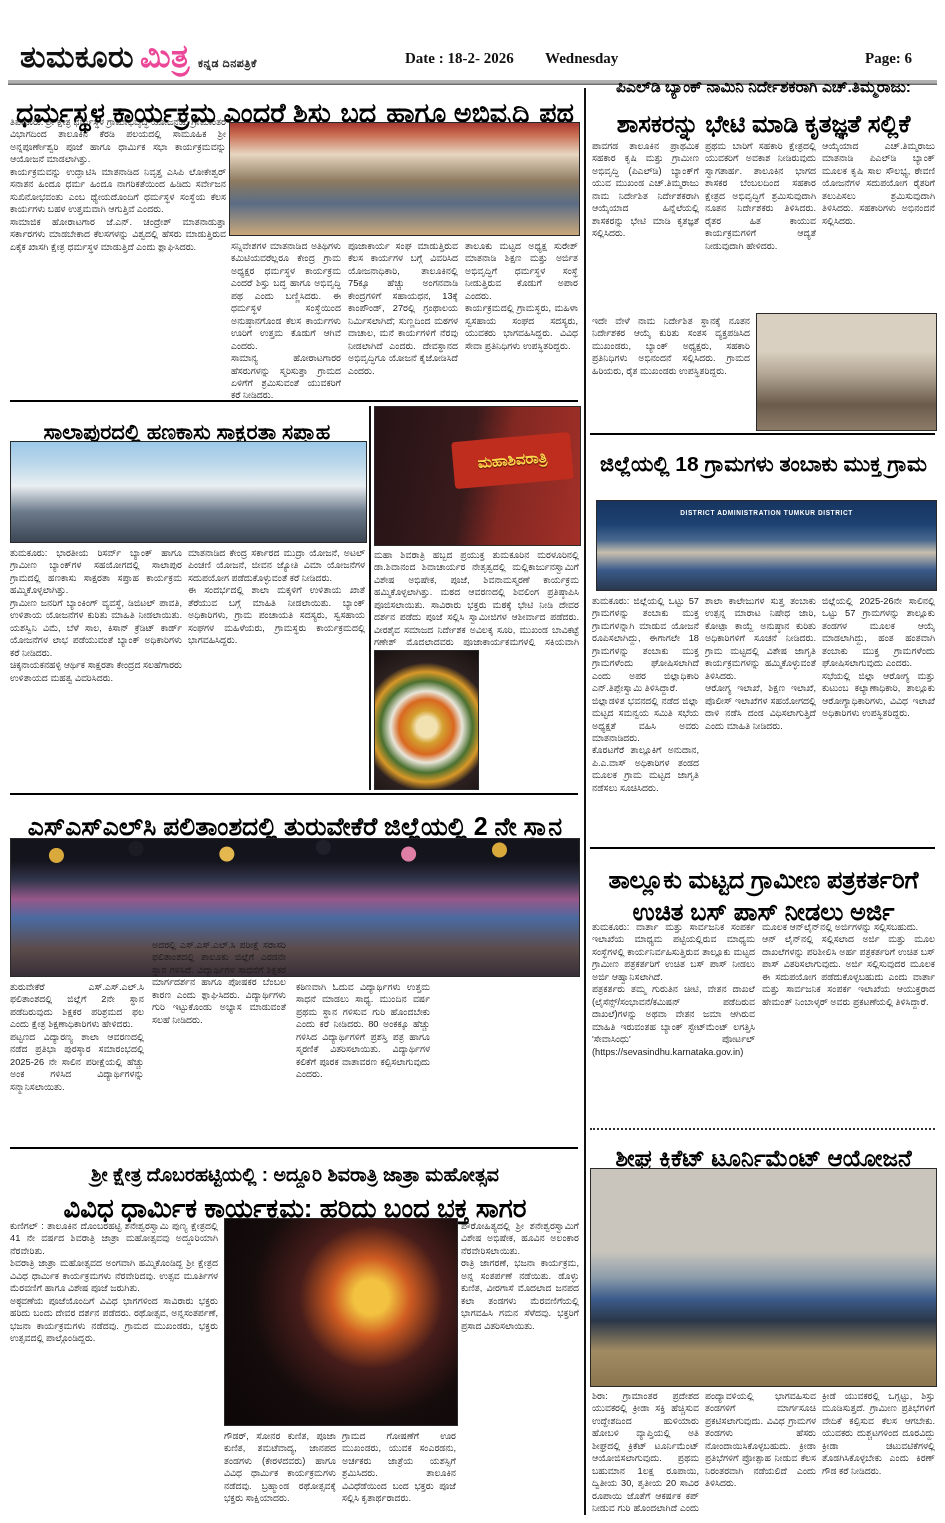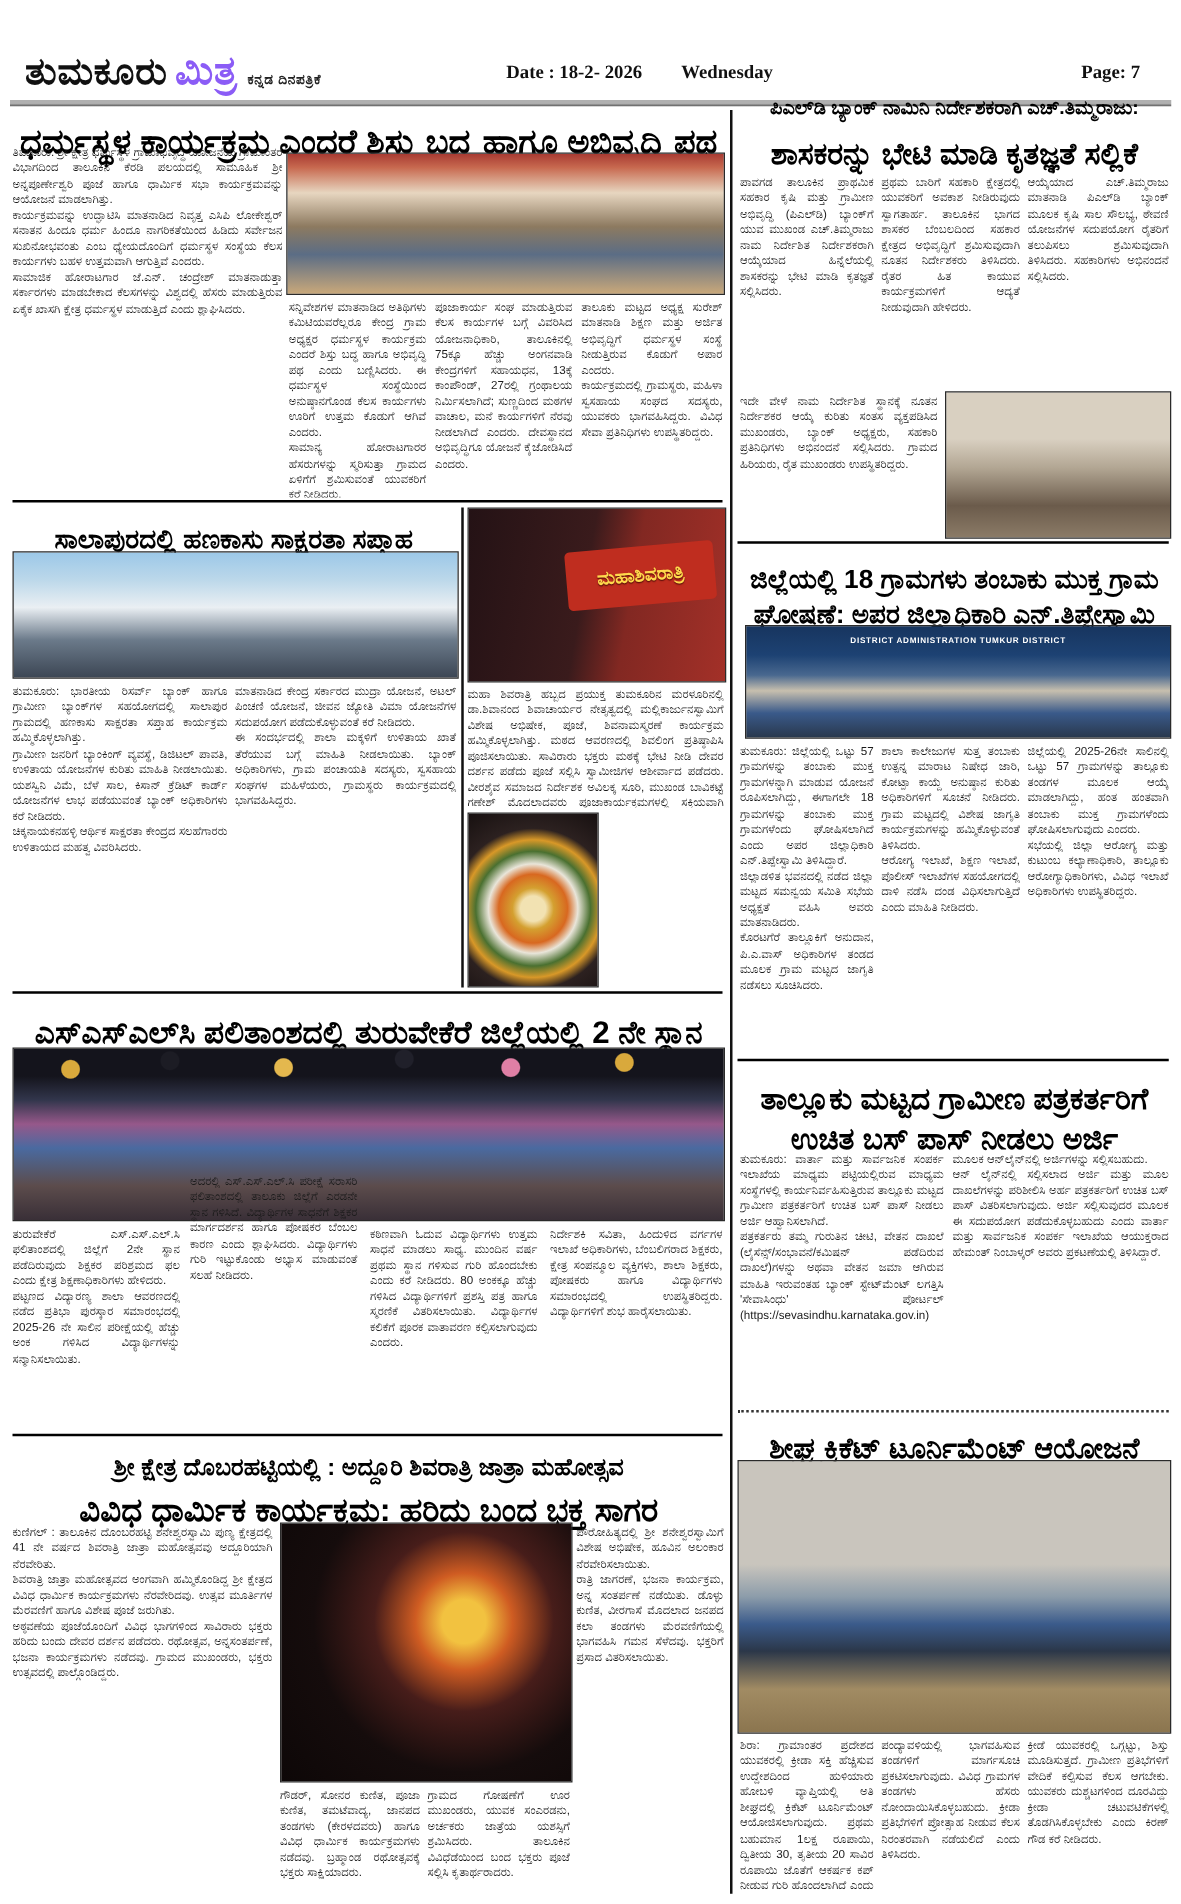--- a/index.html
+++ b/index.html
@@ -1,21 +1,21 @@
 <!DOCTYPE html>
 <html lang="kn"><head>
 <meta charset="utf-8">
 <style>
   html,body{margin:0;padding:0;background:#ffffff;}
   #page{position:relative;width:945px;height:1523px;background:#ffffff;margin:0 auto;overflow:hidden;
         font-family:"Liberation Sans","DejaVu Sans",sans-serif;color:#111;}
   .abs{position:absolute;}
   .masthead{font-weight:bold;letter-spacing:.5px;}
   .masthead .black{font-size:30px;color:#111;}
-  .masthead .red{font-size:32px;color:#8b5cf6;margin-left:6px;}
+  .masthead .red{font-size:32px;color:#ec4899;margin-left:6px;}
   .masthead .tag{font-size:11px;color:#222;margin-left:8px;font-weight:bold;}
   .dateline{font-family:"Liberation Serif","DejaVu Serif",serif;font-weight:bold;font-size:15px;color:#111;}
   .pageno{font-family:"Liberation Serif","DejaVu Serif",serif;font-weight:bold;font-size:15px;color:#111;}
   .hrule{background:#000;height:2px;}
   .vrule{background:#111;width:2px;}
   .headline{font-weight:bold;color:#000;text-align:center;line-height:1.12;margin-top:12px;}
   .body{font-size:9.3px;line-height:1.34;text-align:justify;color:#1a1a1a;overflow:hidden;
         white-space:pre-line;word-break:break-word;}
   .photo{border:1px solid #2a2a2a;overflow:hidden;}
   .ph-a1{background:linear-gradient(180deg,#a83a32 0%,#c86a50 10%,#e7d6c0 28%,#8d7a60 52%,#5b6d85 72%,#c9a87a 100%);}
@@ -48,21 +48,21 @@
 <div id="page">
 
   <div class="abs masthead" style="left:20px;top:38px;">
     <span class="black">ತುಮಕೂರು</span><span class="red">ಮಿತ್ರ</span><span class="tag">ಕನ್ನಡ ದಿನಪತ್ರಿಕೆ</span>
   </div>
   <div class="abs dateline" style="left:405px;top:50px;">
     <span>Date : 18-2- 2026</span>
     <span style="display:inline-block;width:24px;"></span>
     <span>Wednesday</span>
   </div>
-  <div class="abs pageno" style="left:865px;top:50px;">Page: 7</div>
+  <div class="abs pageno" style="left:865px;top:50px;">Page: 6</div>
   <div class="abs" style="left:8px;top:80px;width:929px;height:5px;background:linear-gradient(180deg,#b0b0b0 0 55%,#5a5a5a 100%);"></div>
 
   <div class="abs vrule" style="left:584px;top:88px;height:1427px;"></div>
 
   <div class="abs headline" style="left:12px;top:86px;width:566px;font-size:27px;">ಧರ್ಮಸ್ಥಳ ಕಾರ್ಯಕ್ರಮ ಎಂದರೆ ಶಿಸ್ತು ಬದ್ದ ಹಾಗೂ ಅಭಿವೃದ್ಧಿ ಪಥ</div>
   <div class="abs body" style="left:10px;top:116px;width:216px;height:282px;">ತಿಪಟೂರು: ಶ್ರೀ ಕ್ಷೇತ್ರ ಧರ್ಮಸ್ಥಳ ಗ್ರಾಮಾಭಿವೃದ್ಧಿ ಯೋಜನೆಯ ಗ್ರಾಮಾಂತರ ವಿಭಾಗದಿಂದ ತಾಲೂಕಿನ ಕೆರಡಿ ಪಲಯದಲ್ಲಿ ಸಾಮೂಹಿಕ ಶ್ರೀ ಅನ್ನಪೂರ್ಣೇಶ್ವರಿ ಪೂಜೆ ಹಾಗೂ ಧಾರ್ಮಿಕ ಸಭಾ ಕಾರ್ಯಕ್ರಮವನ್ನು ಆಯೋಜನೆ ಮಾಡಲಾಗಿತ್ತು.
 ಕಾರ್ಯಕ್ರಮವನ್ನು ಉದ್ಘಾಟಿಸಿ ಮಾತನಾಡಿದ ನಿವೃತ್ತ ಎಸಿಪಿ ಲೋಕೇಶ್ವರ್ ಸನಾತನ ಹಿಂದೂ ಧರ್ಮ ಹಿಂದೂ ನಾಗರಿಕತೆಯಿಂದ ಹಿಡಿದು ಸರ್ವೇಜನ ಸುಖಿನೋಭವಂತು ಎಂಬ ಧ್ಯೇಯದೊಂದಿಗೆ ಧರ್ಮಸ್ಥಳ ಸಂಸ್ಥೆಯ ಕೆಲಸ ಕಾರ್ಯಗಳು ಬಹಳ ಉತ್ತಮವಾಗಿ ಆಗುತ್ತಿವೆ ಎಂದರು.
 ಸಾಮಾಜಿಕ ಹೋರಾಟಗಾರ ಜೆ.ಎನ್. ಚಂದ್ರೇಶ್ ಮಾತನಾಡುತ್ತಾ ಸರ್ಕಾರಗಳು ಮಾಡಬೇಕಾದ ಕೆಲಸಗಳನ್ನು ವಿಶ್ವದಲ್ಲಿ ಹೆಸರು ಮಾಡುತ್ತಿರುವ ಏಕೈಕ ಖಾಸಗಿ ಕ್ಷೇತ್ರ ಧರ್ಮಸ್ಥಳ ಮಾಡುತ್ತಿದೆ ಎಂದು ಶ್ಲಾಘಿಸಿದರು.</div>
   <div class="abs photo ph-a1" style="left:229px;top:122px;width:349px;height:112px;"></div>
   <div class="abs body" style="left:231px;top:240px;width:110px;height:158px;">ಸನ್ನಿವೇಶಗಳ ಮಾತನಾಡಿದ ಅತಿಥಿಗಳು ಕಮಿಟಿಯವರೆಲ್ಲರೂ ಕೇಂದ್ರ ಗ್ರಾಮ ಅಧ್ಯಕ್ಷರ ಧರ್ಮಸ್ಥಳ ಕಾರ್ಯಕ್ರಮ ಎಂದರೆ ಶಿಸ್ತು ಬದ್ಧ ಹಾಗೂ ಅಭಿವೃದ್ಧಿ ಪಥ ಎಂದು ಬಣ್ಣಿಸಿದರು. ಈ ಧರ್ಮಸ್ಥಳ ಸಂಸ್ಥೆಯಿಂದ ಅನುಷ್ಠಾನಗೊಂಡ ಕೆಲಸ ಕಾರ್ಯಗಳು ಊರಿಗೆ ಉತ್ತಮ ಕೊಡುಗೆ ಆಗಿವೆ ಎಂದರು.
@@ -93,40 +93,38 @@
   <div class="abs kicker" style="left:592px;top:78px;width:343px;font-size:15.5px;">ಪಿಎಲ್‌ಡಿ ಬ್ಯಾಂಕ್ ನಾಮಿನಿ ನಿರ್ದೇಶಕರಾಗಿ ಎಚ್.ತಿಮ್ಮರಾಜು:</div>
   <div class="abs headline" style="left:592px;top:99px;width:343px;font-size:24px;">ಶಾಸಕರನ್ನು ಭೇಟಿ ಮಾಡಿ ಕೃತಜ್ಞತೆ ಸಲ್ಲಿಕೆ</div>
   <div class="abs body" style="left:592px;top:140px;width:107px;height:170px;">ಪಾವಗಡ ತಾಲೂಕಿನ ಪ್ರಾಥಮಿಕ ಸಹಕಾರ ಕೃಷಿ ಮತ್ತು ಗ್ರಾಮೀಣ ಅಭಿವೃದ್ಧಿ (ಪಿಎಲ್‌ಡಿ) ಬ್ಯಾಂಕ್‌ಗೆ ಯುವ ಮುಖಂಡ ಎಚ್.ತಿಮ್ಮರಾಜು ನಾಮ ನಿರ್ದೇಶಿತ ನಿರ್ದೇಶಕರಾಗಿ ಆಯ್ಕೆಯಾದ ಹಿನ್ನೆಲೆಯಲ್ಲಿ ಶಾಸಕರನ್ನು ಭೇಟಿ ಮಾಡಿ ಕೃತಜ್ಞತೆ ಸಲ್ಲಿಸಿದರು.</div>
   <div class="abs body" style="left:705px;top:140px;width:111px;height:170px;">ಪ್ರಥಮ ಬಾರಿಗೆ ಸಹಕಾರಿ ಕ್ಷೇತ್ರದಲ್ಲಿ ಯುವಕರಿಗೆ ಅವಕಾಶ ನೀಡಿರುವುದು ಸ್ವಾಗತಾರ್ಹ. ತಾಲೂಕಿನ ಭಾಗದ ಶಾಸಕರ ಬೆಂಬಲದಿಂದ ಸಹಕಾರ ಕ್ಷೇತ್ರದ ಅಭಿವೃದ್ಧಿಗೆ ಶ್ರಮಿಸುವುದಾಗಿ ನೂತನ ನಿರ್ದೇಶಕರು ತಿಳಿಸಿದರು. ರೈತರ ಹಿತ ಕಾಯುವ ಕಾರ್ಯಕ್ರಮಗಳಿಗೆ ಆದ್ಯತೆ ನೀಡುವುದಾಗಿ ಹೇಳಿದರು.</div>
   <div class="abs body" style="left:822px;top:140px;width:113px;height:170px;">ಆಯ್ಕೆಯಾದ ಎಚ್.ತಿಮ್ಮರಾಜು ಮಾತನಾಡಿ ಪಿಎಲ್‌ಡಿ ಬ್ಯಾಂಕ್ ಮೂಲಕ ಕೃಷಿ ಸಾಲ ಸೌಲಭ್ಯ, ಠೇವಣಿ ಯೋಜನೆಗಳ ಸದುಪಯೋಗ ರೈತರಿಗೆ ತಲುಪಿಸಲು ಶ್ರಮಿಸುವುದಾಗಿ ತಿಳಿಸಿದರು. ಸಹಕಾರಿಗಳು ಅಭಿನಂದನೆ ಸಲ್ಲಿಸಿದರು.</div>
   <div class="abs body" style="left:592px;top:315px;width:158px;height:114px;">ಇದೇ ವೇಳೆ ನಾಮ ನಿರ್ದೇಶಿತ ಸ್ಥಾನಕ್ಕೆ ನೂತನ ನಿರ್ದೇಶಕರ ಆಯ್ಕೆ ಕುರಿತು ಸಂತಸ ವ್ಯಕ್ತಪಡಿಸಿದ ಮುಖಂಡರು, ಬ್ಯಾಂಕ್ ಅಧ್ಯಕ್ಷರು, ಸಹಕಾರಿ ಪ್ರತಿನಿಧಿಗಳು ಅಭಿನಂದನೆ ಸಲ್ಲಿಸಿದರು. ಗ್ರಾಮದ ಹಿರಿಯರು, ರೈತ ಮುಖಂಡರು ಉಪಸ್ಥಿತರಿದ್ದರು.</div>
   <div class="abs photo ph-pld" style="left:756px;top:313px;width:179px;height:116px;"></div>
   <div class="abs hrule" style="left:590px;top:433px;width:345px;"></div>
 
   <div class="abs headline" style="left:592px;top:440px;width:343px;font-size:21px;">ಜಿಲ್ಲೆಯಲ್ಲಿ 18 ಗ್ರಾಮಗಳು ತಂಬಾಕು ಮುಕ್ತ ಗ್ರಾಮ</div>
-  <div class="abs headline" style="left:592px;top:468px;width:343px;font-size:21px;">ಘೋಷಣೆ: ಅಪರ ಜಿಲ್ಲಾಧಿಕಾರಿ ಎನ್.ತಿಪ್ಪೇಸ್ವಾಮಿ</div>
   <div class="abs photo ph-meeting" style="left:596px;top:500px;width:339px;height:89px;">
     <div class="meet-banner">DISTRICT ADMINISTRATION TUMKUR DISTRICT</div>
   </div>
   <div class="abs body" style="left:592px;top:595px;width:107px;height:250px;">ತುಮಕೂರು: ಜಿಲ್ಲೆಯಲ್ಲಿ ಒಟ್ಟು 57 ಗ್ರಾಮಗಳನ್ನು ತಂಬಾಕು ಮುಕ್ತ ಗ್ರಾಮಗಳನ್ನಾಗಿ ಮಾಡುವ ಯೋಜನೆ ರೂಪಿಸಲಾಗಿದ್ದು, ಈಗಾಗಲೇ 18 ಗ್ರಾಮಗಳನ್ನು ತಂಬಾಕು ಮುಕ್ತ ಗ್ರಾಮಗಳೆಂದು ಘೋಷಿಸಲಾಗಿದೆ ಎಂದು ಅಪರ ಜಿಲ್ಲಾಧಿಕಾರಿ ಎನ್.ತಿಪ್ಪೇಸ್ವಾಮಿ ತಿಳಿಸಿದ್ದಾರೆ.
 ಜಿಲ್ಲಾಡಳಿತ ಭವನದಲ್ಲಿ ನಡೆದ ಜಿಲ್ಲಾ ಮಟ್ಟದ ಸಮನ್ವಯ ಸಮಿತಿ ಸಭೆಯ ಅಧ್ಯಕ್ಷತೆ ವಹಿಸಿ ಅವರು ಮಾತನಾಡಿದರು.
 ಕೊರಟಗೆರೆ ತಾಲ್ಲೂಕಿಗೆ ಅನುದಾನ, ಪಿ.ಎ.ವಾಸ್ ಅಧಿಕಾರಿಗಳ ತಂಡದ ಮೂಲಕ ಗ್ರಾಮ ಮಟ್ಟದ ಜಾಗೃತಿ ನಡೆಸಲು ಸೂಚಿಸಿದರು.</div>
   <div class="abs body" style="left:705px;top:595px;width:111px;height:250px;">ಶಾಲಾ ಕಾಲೇಜುಗಳ ಸುತ್ತ ತಂಬಾಕು ಉತ್ಪನ್ನ ಮಾರಾಟ ನಿಷೇಧ ಜಾರಿ, ಕೋಟ್ಪಾ ಕಾಯ್ದೆ ಅನುಷ್ಠಾನ ಕುರಿತು ಅಧಿಕಾರಿಗಳಿಗೆ ಸೂಚನೆ ನೀಡಿದರು. ಗ್ರಾಮ ಮಟ್ಟದಲ್ಲಿ ವಿಶೇಷ ಜಾಗೃತಿ ಕಾರ್ಯಕ್ರಮಗಳನ್ನು ಹಮ್ಮಿಕೊಳ್ಳುವಂತೆ ತಿಳಿಸಿದರು.
 ಆರೋಗ್ಯ ಇಲಾಖೆ, ಶಿಕ್ಷಣ ಇಲಾಖೆ, ಪೊಲೀಸ್ ಇಲಾಖೆಗಳ ಸಹಯೋಗದಲ್ಲಿ ದಾಳಿ ನಡೆಸಿ ದಂಡ ವಿಧಿಸಲಾಗುತ್ತಿದೆ ಎಂದು ಮಾಹಿತಿ ನೀಡಿದರು.</div>
   <div class="abs body" style="left:822px;top:595px;width:113px;height:250px;">ಜಿಲ್ಲೆಯಲ್ಲಿ 2025-26ನೇ ಸಾಲಿನಲ್ಲಿ ಒಟ್ಟು 57 ಗ್ರಾಮಗಳನ್ನು ತಾಲ್ಲೂಕು ತಂಡಗಳ ಮೂಲಕ ಆಯ್ಕೆ ಮಾಡಲಾಗಿದ್ದು, ಹಂತ ಹಂತವಾಗಿ ತಂಬಾಕು ಮುಕ್ತ ಗ್ರಾಮಗಳೆಂದು ಘೋಷಿಸಲಾಗುವುದು ಎಂದರು.
 ಸಭೆಯಲ್ಲಿ ಜಿಲ್ಲಾ ಆರೋಗ್ಯ ಮತ್ತು ಕುಟುಂಬ ಕಲ್ಯಾಣಾಧಿಕಾರಿ, ತಾಲ್ಲೂಕು ಆರೋಗ್ಯಾಧಿಕಾರಿಗಳು, ವಿವಿಧ ಇಲಾಖೆ ಅಧಿಕಾರಿಗಳು ಉಪಸ್ಥಿತರಿದ್ದರು.</div>
   <div class="abs hrule" style="left:590px;top:847px;width:345px;"></div>
 
   <div class="abs headline" style="left:12px;top:800px;width:566px;font-size:25px;">ಎಸ್‌ಎಸ್‌ಎಲ್‌ಸಿ ಪಲಿತಾಂಶದಲ್ಲಿ ತುರುವೇಕೆರೆ ಜಿಲ್ಲೆಯಲ್ಲಿ 2 ನೇ ಸ್ಥಾನ</div>
   <div class="abs photo ph-sslc" style="left:10px;top:838px;width:568px;height:137px;"></div>
   <div class="abs body" style="left:10px;top:981px;width:134px;height:163px;">ತುರುವೇಕೆರೆ ಎಸ್.ಎಸ್.ಎಲ್.ಸಿ ಫಲಿತಾಂಶದಲ್ಲಿ ಜಿಲ್ಲೆಗೆ 2ನೇ ಸ್ಥಾನ ಪಡೆದಿರುವುದು ಶಿಕ್ಷಕರ ಪರಿಶ್ರಮದ ಫಲ ಎಂದು ಕ್ಷೇತ್ರ ಶಿಕ್ಷಣಾಧಿಕಾರಿಗಳು ಹೇಳಿದರು.
 ಪಟ್ಟಣದ ವಿದ್ಯಾರಣ್ಯ ಶಾಲಾ ಆವರಣದಲ್ಲಿ ನಡೆದ ಪ್ರತಿಭಾ ಪುರಸ್ಕಾರ ಸಮಾರಂಭದಲ್ಲಿ 2025-26 ನೇ ಸಾಲಿನ ಪರೀಕ್ಷೆಯಲ್ಲಿ ಹೆಚ್ಚು ಅಂಕ ಗಳಿಸಿದ ವಿದ್ಯಾರ್ಥಿಗಳನ್ನು ಸನ್ಮಾನಿಸಲಾಯಿತು.</div>
   <div class="abs body" style="left:152px;top:939px;width:134px;height:163px;">ಅದರಲ್ಲಿ ಎಸ್.ಎಸ್.ಎಲ್.ಸಿ ಪರೀಕ್ಷೆ ಸರಾಸರಿ ಫಲಿತಾಂಶದಲ್ಲಿ ತಾಲೂಕು ಜಿಲ್ಲೆಗೆ ಎರಡನೇ ಸ್ಥಾನ ಗಳಿಸಿದೆ. ವಿದ್ಯಾರ್ಥಿಗಳ ಸಾಧನೆಗೆ ಶಿಕ್ಷಕರ ಮಾರ್ಗದರ್ಶನ ಹಾಗೂ ಪೋಷಕರ ಬೆಂಬಲ ಕಾರಣ ಎಂದು ಶ್ಲಾಘಿಸಿದರು. ವಿದ್ಯಾರ್ಥಿಗಳು ಗುರಿ ಇಟ್ಟುಕೊಂಡು ಅಭ್ಯಾಸ ಮಾಡುವಂತೆ ಸಲಹೆ ನೀಡಿದರು.</div>
   <div class="abs body" style="left:296px;top:981px;width:134px;height:163px;">ಕಠಿಣವಾಗಿ ಓದುವ ವಿದ್ಯಾರ್ಥಿಗಳು ಉತ್ತಮ ಸಾಧನೆ ಮಾಡಲು ಸಾಧ್ಯ. ಮುಂದಿನ ವರ್ಷ ಪ್ರಥಮ ಸ್ಥಾನ ಗಳಿಸುವ ಗುರಿ ಹೊಂದಬೇಕು ಎಂದು ಕರೆ ನೀಡಿದರು. 80 ಅಂಕಕ್ಕೂ ಹೆಚ್ಚು ಗಳಿಸಿದ ವಿದ್ಯಾರ್ಥಿಗಳಿಗೆ ಪ್ರಶಸ್ತಿ ಪತ್ರ ಹಾಗೂ ಸ್ಮರಣಿಕೆ ವಿತರಿಸಲಾಯಿತು. ವಿದ್ಯಾರ್ಥಿಗಳ ಕಲಿಕೆಗೆ ಪೂರಕ ವಾತಾವರಣ ಕಲ್ಪಿಸಲಾಗುವುದು ಎಂದರು.</div>
-  <div class="abs body" style="left:440px;top:981px;width:138px;height:163px;">ನಿರ್ದೇಶಕಿ ಸವಿತಾ, ಹಿಂದುಳಿದ ವರ್ಗಗಳ ಇಲಾಖೆ ಅಧಿಕಾರಿಗಳು, ಬೆಂಬಲಿಗರಾದ ಶಿಕ್ಷಕರು, ಕ್ಷೇತ್ರ ಸಂಪನ್ಮೂಲ ವ್ಯಕ್ತಿಗಳು, ಶಾಲಾ ಶಿಕ್ಷಕರು, ಪೋಷಕರು ಹಾಗೂ ವಿದ್ಯಾರ್ಥಿಗಳು ಸಮಾರಂಭದಲ್ಲಿ ಉಪಸ್ಥಿತರಿದ್ದರು. ವಿದ್ಯಾರ್ಥಿಗಳಿಗೆ ಶುಭ ಹಾರೈಸಲಾಯಿತು.</div>
   <div class="abs hrule" style="left:10px;top:1147px;width:568px;"></div>
 
   <div class="abs headline" style="left:592px;top:855px;width:343px;font-size:24px;">ತಾಲ್ಲೂಕು ಮಟ್ಟದ ಗ್ರಾಮೀಣ ಪತ್ರಕರ್ತರಿಗೆ</div>
   <div class="abs headline" style="left:592px;top:887px;width:343px;font-size:24px;">ಉಚಿತ ಬಸ್ ಪಾಸ್ ನೀಡಲು ಅರ್ಜಿ</div>
   <div class="abs body" style="left:592px;top:921px;width:163px;height:203px;">ತುಮಕೂರು: ವಾರ್ತಾ ಮತ್ತು ಸಾರ್ವಜನಿಕ ಸಂಪರ್ಕ ಇಲಾಖೆಯ ಮಾಧ್ಯಮ ಪಟ್ಟಿಯಲ್ಲಿರುವ ಮಾಧ್ಯಮ ಸಂಸ್ಥೆಗಳಲ್ಲಿ ಕಾರ್ಯನಿರ್ವಹಿಸುತ್ತಿರುವ ತಾಲ್ಲೂಕು ಮಟ್ಟದ ಗ್ರಾಮೀಣ ಪತ್ರಕರ್ತರಿಗೆ ಉಚಿತ ಬಸ್ ಪಾಸ್ ನೀಡಲು ಅರ್ಜಿ ಆಹ್ವಾನಿಸಲಾಗಿದೆ.
 ಪತ್ರಕರ್ತರು ತಮ್ಮ ಗುರುತಿನ ಚೀಟಿ, ವೇತನ ದಾಖಲೆ (ಲೈಸೆನ್ಸ್/ಸಂಭಾವನೆ/ಕಮಿಷನ್ ಪಡೆದಿರುವ ದಾಖಲೆ)ಗಳನ್ನು ಅಥವಾ ವೇತನ ಜಮಾ ಆಗಿರುವ ಮಾಹಿತಿ ಇರುವಂತಹ ಬ್ಯಾಂಕ್ ಸ್ಟೇಟ್‌ಮೆಂಟ್ ಲಗತ್ತಿಸಿ 'ಸೇವಾಸಿಂಧು' ಪೋರ್ಟಲ್ (https://sevasindhu.karnataka.gov.in)</div>
   <div class="abs body" style="left:762px;top:921px;width:173px;height:203px;">ಮೂಲಕ ಆನ್‌ಲೈನ್‌ನಲ್ಲಿ ಅರ್ಜಿಗಳನ್ನು ಸಲ್ಲಿಸಬಹುದು.
 ಆನ್ ಲೈನ್‌ನಲ್ಲಿ ಸಲ್ಲಿಸಲಾದ ಅರ್ಜಿ ಮತ್ತು ಮೂಲ ದಾಖಲೆಗಳನ್ನು ಪರಿಶೀಲಿಸಿ ಅರ್ಹ ಪತ್ರಕರ್ತರಿಗೆ ಉಚಿತ ಬಸ್ ಪಾಸ್ ವಿತರಿಸಲಾಗುವುದು. ಅರ್ಜಿ ಸಲ್ಲಿಸುವುದರ ಮೂಲಕ ಈ ಸದುಪಯೋಗ ಪಡೆದುಕೊಳ್ಳಬಹುದು ಎಂದು ವಾರ್ತಾ ಮತ್ತು ಸಾರ್ವಜನಿಕ ಸಂಪರ್ಕ ಇಲಾಖೆಯ ಆಯುಕ್ತರಾದ ಹೇಮಂತ್ ನಿಂಬಾಳ್ಕರ್ ಅವರು ಪ್ರಕಟಣೆಯಲ್ಲಿ ತಿಳಿಸಿದ್ದಾರೆ.</div>
   <div class="abs dotted" style="left:590px;top:1128px;width:345px;height:0;"></div>
 

